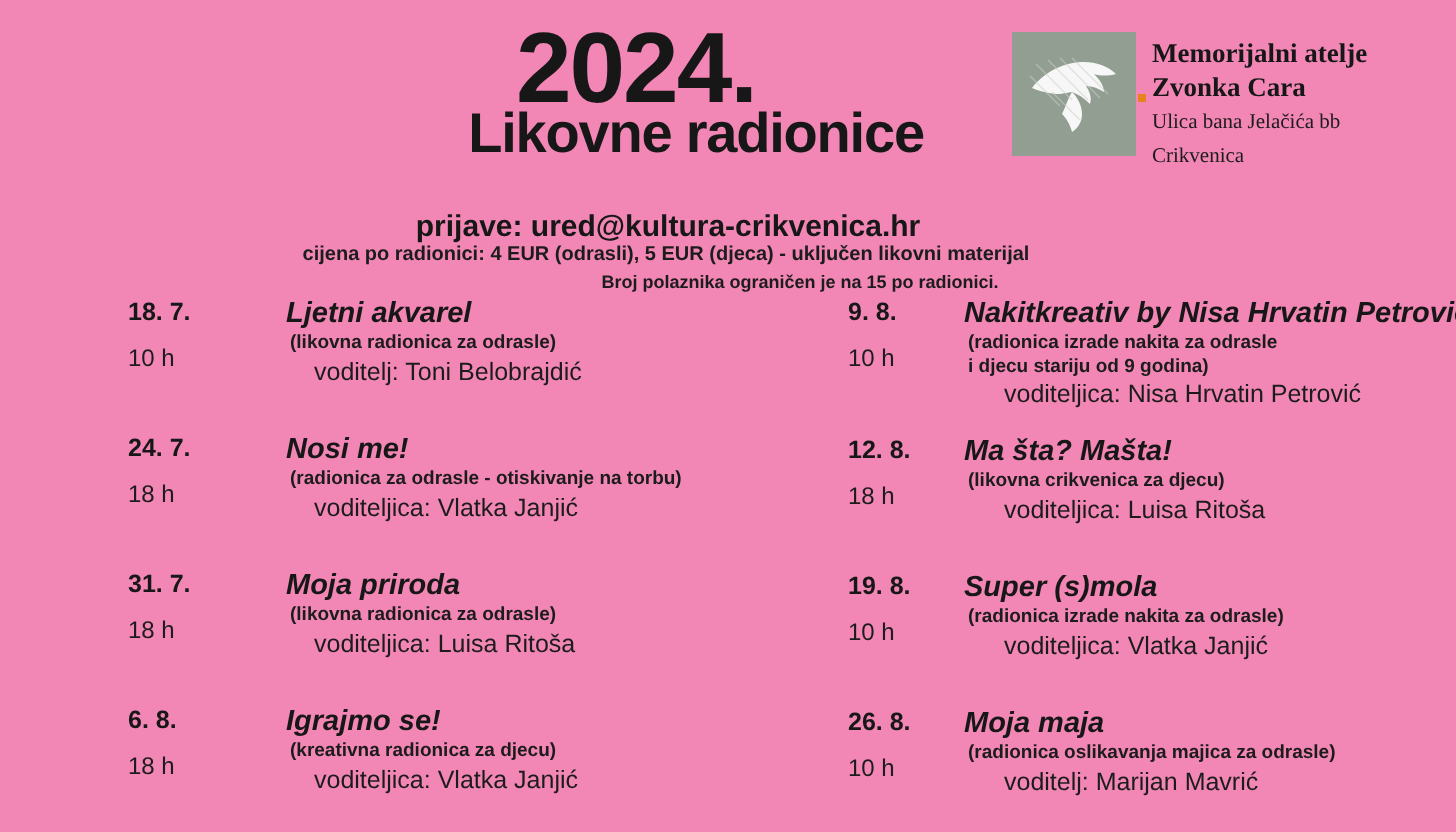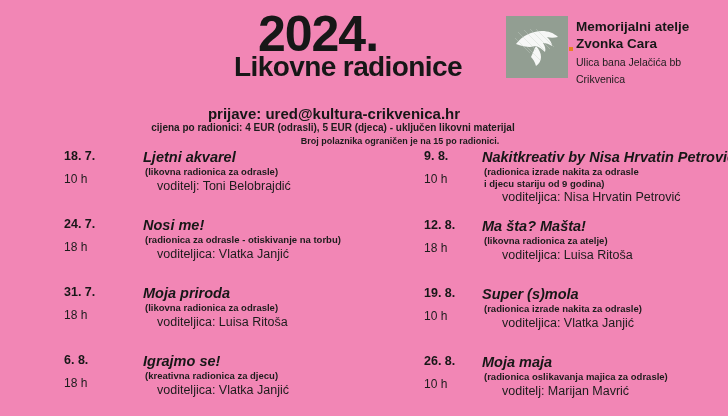--- a/index.html
+++ b/index.html
@@ -88,20 +88,21 @@
     color: #1c1c1c;
   }
 
   
   .logo-block {
     position: absolute;
     left: 506px;
     top: 16px;
     width: 215px;
     height: 80px;
+    font-family: Liberation Serif, serif;
   }
   .logo-mark {
     position: absolute;
     left: 0;
     top: 0;
     width: 62px;
     height: 62px;
     background: #929e92;
   }
   .logo-mark svg {
@@ -320,21 +321,21 @@
           </div>
         </div>
         <div class="entry">
           <div class="entry-when">
             <div class="entry-date">12. 8.</div>
             <div class="entry-time">18 h</div>
           </div>
           <div class="entry-body">
             <div class="entry-title">Ma šta? Mašta!</div>
             <div class="entry-desc">
-              <div>(likovna radionica za atelje)</div>
+              <div>(likovna crikvenica za djecu)</div>
             </div>
             <div class="entry-lead">voditeljica: Luisa Ritoša</div>
           </div>
         </div>
         <div class="entry">
           <div class="entry-when">
             <div class="entry-date">19. 8.</div>
             <div class="entry-time">10 h</div>
           </div>
           <div class="entry-body">

